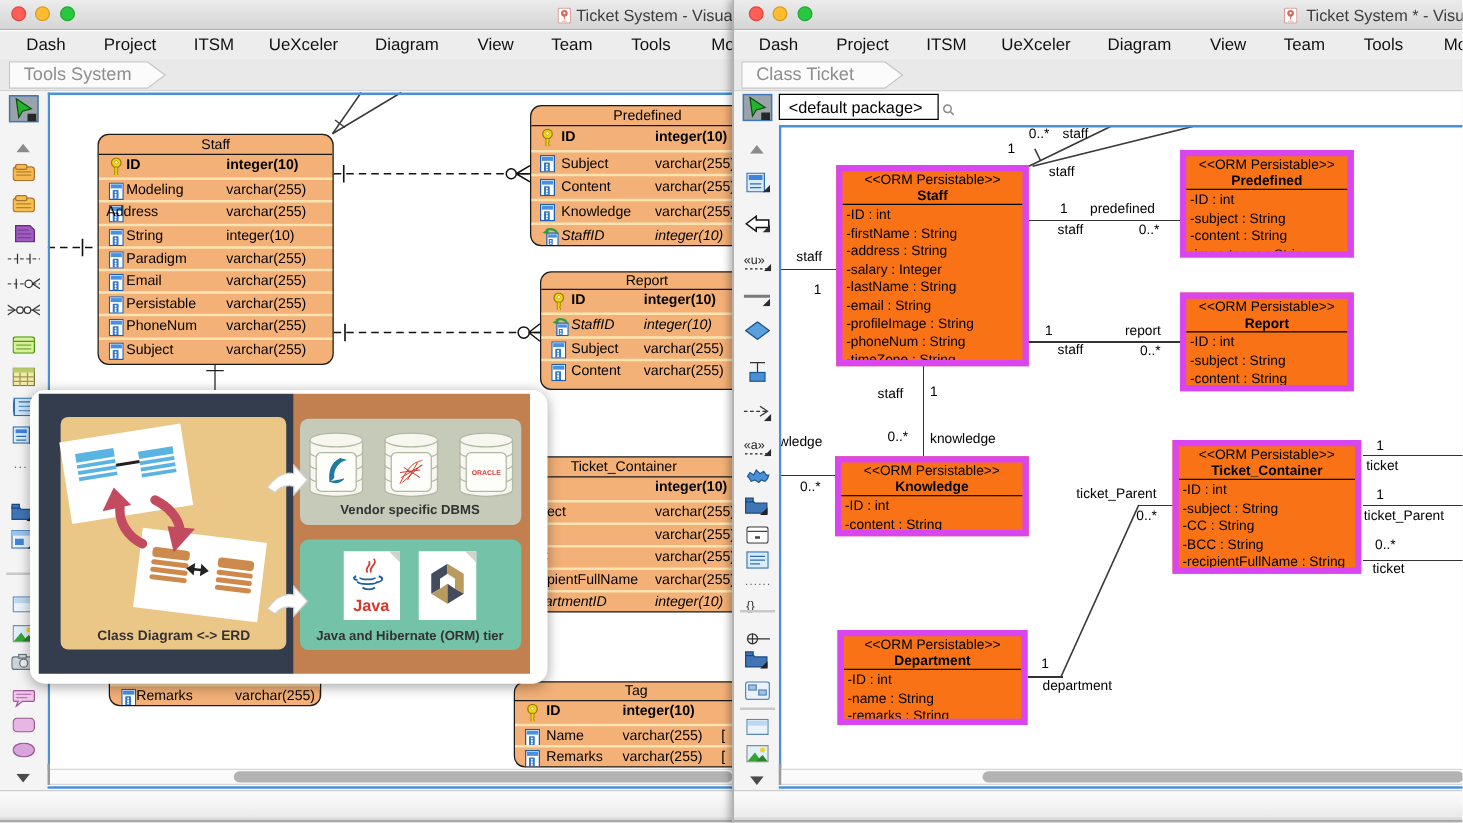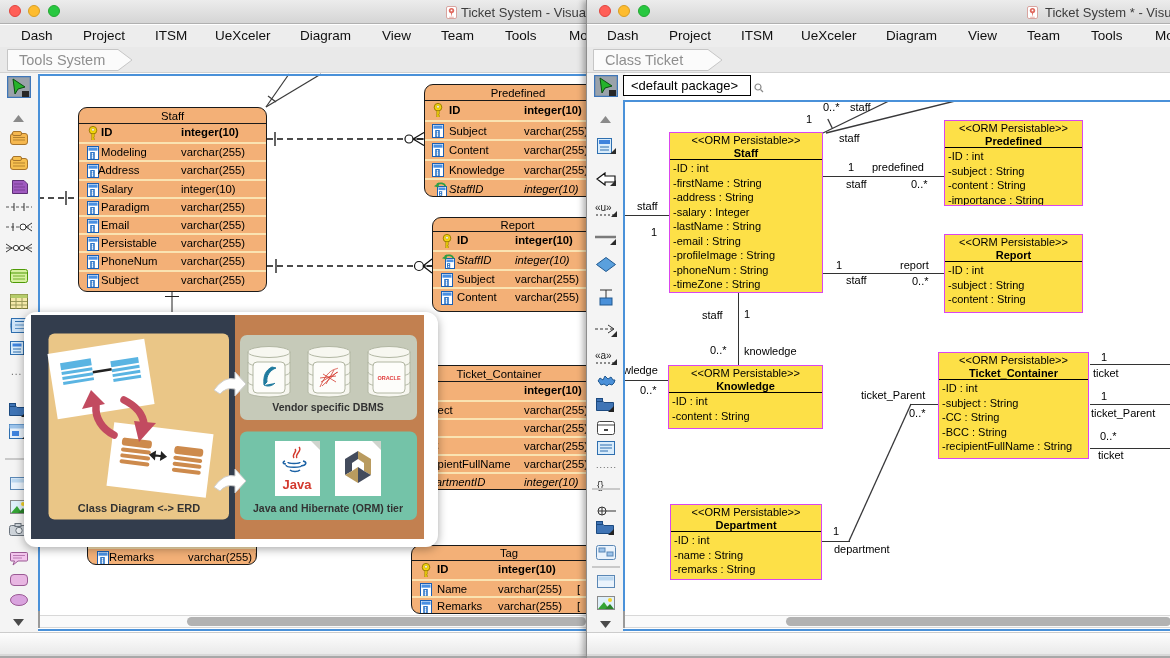--- a/index.html
+++ b/index.html
@@ -18,21 +18,21 @@
 .cv{position:absolute;background:#fff;overflow:hidden}
 .bl{position:absolute;background:#4a91d9}
 .sbar{position:absolute;height:13px;background:#fafafa;border-top:1px solid #d8d8d8;border-bottom:1px solid #d8d8d8}
 .sthumb{position:absolute;top:1px;height:9px;background:#b2b2b2;border-radius:5px}
 .status{position:absolute;left:0;right:0;top:632px;height:26px;background:linear-gradient(#fdfdfd,#e6e6e6);border-top:1px solid #cccccc}
 .erd{position:absolute;border:1px solid #1a1a1a;border-radius:9px;background:#f3b077;overflow:hidden;font-size:11.3px;color:#000}
 .eh{text-align:center;border-bottom:1px solid #1a1a1a;overflow:hidden}
 .er{position:relative;border-top:2px solid #fae3b2}
 .er.f{border-top:none}
 .en{position:absolute;white-space:nowrap}
-.cls{position:absolute;background:#fde047;border:1px solid #d946ef;font-size:11px;color:#000;overflow:hidden}
+.cls{position:absolute;background:#f97316;border:5px solid #d946ef;font-size:11px;color:#000;overflow:hidden}
 .ch{text-align:center;line-height:12.5px;padding-top:1px;border-bottom:1px solid #000;white-space:nowrap}
 .ca{padding:1px 0 0 3px;line-height:14.55px;white-space:nowrap}
 .lbl{position:absolute;font-size:11px;color:#000;white-space:nowrap}
 .seph{position:absolute;left:5px;width:28px;height:2px;background:#c9c9c9}
 </style></head>
 <body>
 <div class="win" id="winL" style="left:0;width:586px">
 <div class="tbar"></div>
 <div class="tl tlr" style="left:9px"></div>
 <div class="tl tly" style="left:28px"></div>
@@ -221,33 +221,33 @@
         </div>
 <div class="er" style="height:18.2px">
           <svg class="a" style="left:8px;top:2px" width="12" height="14">
             <rect x="0.5" y="0.5" width="11" height="13" fill="#fff" stroke="#1a5fb4"></rect>
             <rect x="1.5" y="1.5" width="9" height="3.2" fill="#4a90e2"></rect>
             <rect x="3.2" y="6" width="4.6" height="7" rx="0.5" fill="#2f77c9"></rect>
             <circle cx="5.5" cy="7.8" r="0.85" fill="#fff"></circle>
             <circle cx="5.5" cy="9.9" r="0.85" fill="#fff"></circle>
             <circle cx="5.5" cy="11.8" r="0.85" fill="#fff"></circle>
           </svg>
-          <span class="en" style="left:19px;top:2px">Address</span>
+          <span class="en" style="left:6px;top:2px">Address</span>
           <span class="en" style="left:102px;top:2px">varchar(255)</span>
         </div>
 <div class="er" style="height:18.2px">
           <svg class="a" style="left:8px;top:2px" width="12" height="14">
             <rect x="0.5" y="0.5" width="11" height="13" fill="#fff" stroke="#1a5fb4"></rect>
             <rect x="1.5" y="1.5" width="9" height="3.2" fill="#4a90e2"></rect>
             <rect x="3.2" y="6" width="4.6" height="7" rx="0.5" fill="#2f77c9"></rect>
             <circle cx="5.5" cy="7.8" r="0.85" fill="#fff"></circle>
             <circle cx="5.5" cy="9.9" r="0.85" fill="#fff"></circle>
             <circle cx="5.5" cy="11.8" r="0.85" fill="#fff"></circle>
           </svg>
-          <span class="en" style="left:22px;top:2px">Salary</span>
+          <span class="en" style="left:22px;top:2px">String</span>
           <span class="en" style="left:102px;top:2px">integer(10)</span>
         </div>
 <div class="er" style="height:18.2px">
           <svg class="a" style="left:8px;top:2px" width="12" height="14">
             <rect x="0.5" y="0.5" width="11" height="13" fill="#fff" stroke="#1a5fb4"></rect>
             <rect x="1.5" y="1.5" width="9" height="3.2" fill="#4a90e2"></rect>
             <rect x="3.2" y="6" width="4.6" height="7" rx="0.5" fill="#2f77c9"></rect>
             <circle cx="5.5" cy="7.8" r="0.85" fill="#fff"></circle>
             <circle cx="5.5" cy="9.9" r="0.85" fill="#fff"></circle>
             <circle cx="5.5" cy="11.8" r="0.85" fill="#fff"></circle>
@@ -784,21 +784,21 @@
 <div class="lbl" style="left:213px;top:159px">1</div>
 <div class="lbl" style="left:277px;top:159px">report</div>
 <div class="lbl" style="left:223px;top:174px">staff</div>
 <div class="lbl" style="left:289px;top:175px">0..*</div>
 <div class="lbl" style="left:79px;top:209px">staff</div>
 <div class="lbl" style="left:121px;top:208px">1</div>
 <div class="lbl" style="left:87px;top:244px">0..*</div>
 <div class="lbl" style="left:121px;top:245px">knowledge</div>
 <div class="lbl" style="left:14px;top:100px">staff</div>
 <div class="lbl" style="left:28px;top:126px">1</div>
-<div class="lbl" style="left:0px;top:264px">wledge</div>
+<div class="lbl" style="left:0px;top:248px">wledge</div>
 <div class="lbl" style="left:17px;top:284px">0..*</div>
 <div class="lbl" style="left:238px;top:289px">ticket_Parent</div>
 <div class="lbl" style="left:286px;top:307px">0..*</div>
 <div class="lbl" style="left:210px;top:425px">1</div>
 <div class="lbl" style="left:211px;top:443px">department</div>
 <div class="lbl" style="left:478px;top:251px">1</div>
 <div class="lbl" style="left:470px;top:267px">ticket</div>
 <div class="lbl" style="left:478px;top:290px">1</div>
 <div class="lbl" style="left:468px;top:307px">ticket_Parent</div>
 <div class="lbl" style="left:477px;top:330px">0..*</div>

